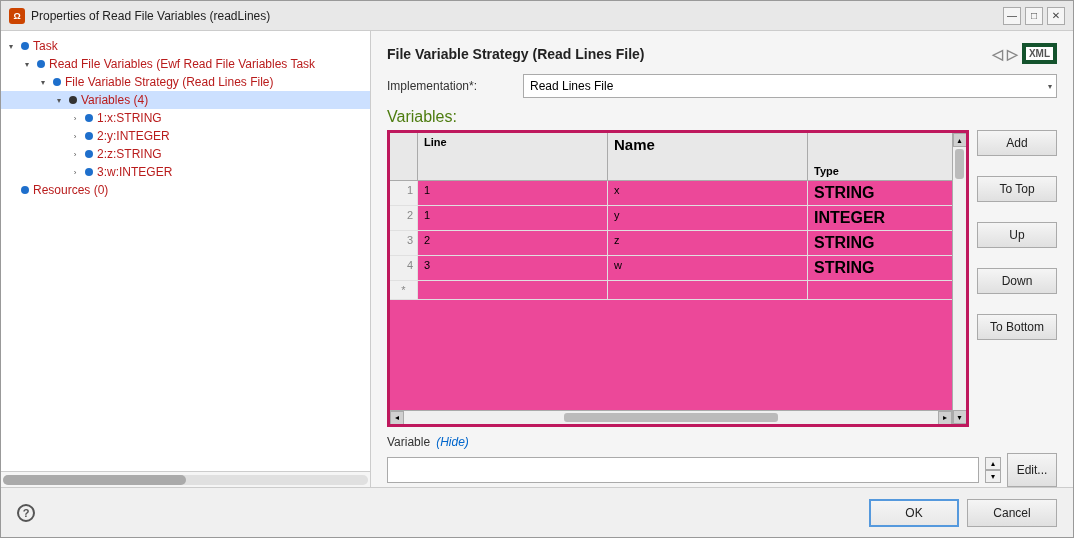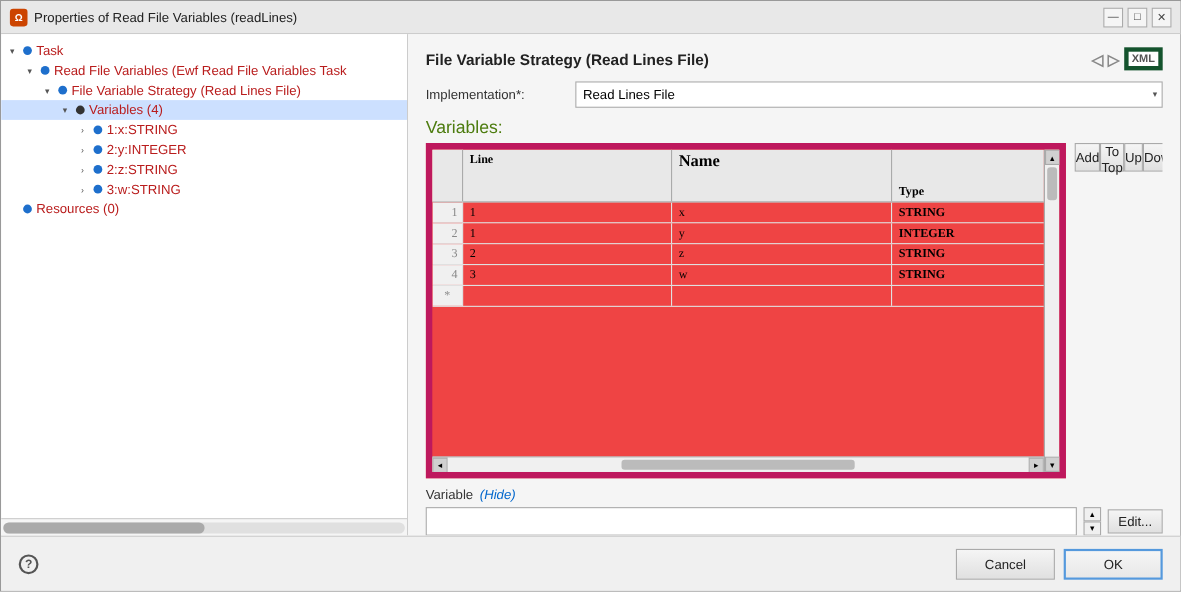--- a/index.html
+++ b/index.html
@@ -231,27 +231,26 @@
 
     .variables-body {
       display: flex;
       flex: 1;
       gap: 8px;
       overflow: hidden;
     }
 
     .table-container {
       flex: 1;
-      border: 6px solid #be185d;
-      background: #ef4444;
+      border: 3px solid #be185d;
+      background: #ec4899;
       display: flex;
       flex-direction: column;
       overflow: hidden;
       position: relative;
-      font-family: Liberation Serif, serif;
     }
 
     .table-header {
       display: flex;
       background: #e8e8e8;
       border-bottom: 1px solid #aaa;
       flex-shrink: 0;
     }
 
     .col-row-num {
@@ -375,21 +374,21 @@
       width: 200px;
       min-width: 200px;
       border-right: 1px solid #e0e0e0;
       padding: 3px 6px;
       font-size: 11px;
     }
 
     .cell-type {
       flex: 1;
       padding: 3px 6px;
-      font-size: 11px;
+      font-size: 16px;
       font-weight: bold;
     }
 
     .h-scroll-area {
       height: 14px;
       background: #e8e8e8;
       border-top: 1px solid #aaa;
       display: flex;
       align-items: center;
       flex-shrink: 0;
@@ -420,22 +419,22 @@
       top: 2px;
       left: 30%;
       height: calc(100% - 4px);
       width: 40%;
       background: #bbb;
       border-radius: 3px;
     }
 
     .action-buttons {
       display: flex;
-      flex-direction: row;
-      gap: 0;
+      flex-direction: column;
+      gap: 20px;
       width: 80px;
       flex-shrink: 0;
     }
 
     .action-btn {
       height: 26px;
       border: 1px solid #aaa;
       background: linear-gradient(to bottom, #f5f5f5, #e0e0e0);
       font-size: 12px;
       cursor: pointer;
@@ -495,21 +494,21 @@
       background: #f0f0f0;
       font-size: 8px;
       cursor: pointer;
       display: flex;
       align-items: center;
       justify-content: center;
       line-height: 1;
     }
 
     .edit-btn {
-      height: 22px;
+      height: 34px;
       width: 50px;
       border: 1px solid #aaa;
       background: linear-gradient(to bottom, #f5f5f5, #e0e0e0);
       font-size: 12px;
       cursor: pointer;
       color: #222;
     }
 
     .bottom-bar {
       height: 50px;
@@ -640,21 +639,21 @@
 
         <div class="tree-item tree-indent-4">
           <span class="arrow">›</span>
           <span class="dot dot-blue"></span>
           <span class="tree-label">2:z:STRING</span>
         </div>
 
         <div class="tree-item tree-indent-4">
           <span class="arrow">›</span>
           <span class="dot dot-blue"></span>
-          <span class="tree-label">3:w:STRING</span>
+          <span class="tree-label">3:w:INTEGER</span>
         </div>
 
         <div class="tree-item tree-indent-0">
           <span class="arrow" style="opacity:0"> </span>
           <span class="dot dot-blue"></span>
           <span class="tree-label">Resources (0)</span>
         </div>
       </div>
 
       <div class="left-scrollbar-area">
@@ -778,17 +777,17 @@
           </div>
           <button class="edit-btn">Edit...</button>
         </div>
       </div>
     </div>
   </div>
 
   <div class="bottom-bar">
     <div class="help-icon">?</div>
     <div class="bottom-buttons">
+      <button class="bottom-btn ok-btn">OK</button>
       <button class="bottom-btn">Cancel</button>
-      <button class="bottom-btn ok-btn">OK</button>
     </div>
   </div>
 </div>
 
 </body></html>

